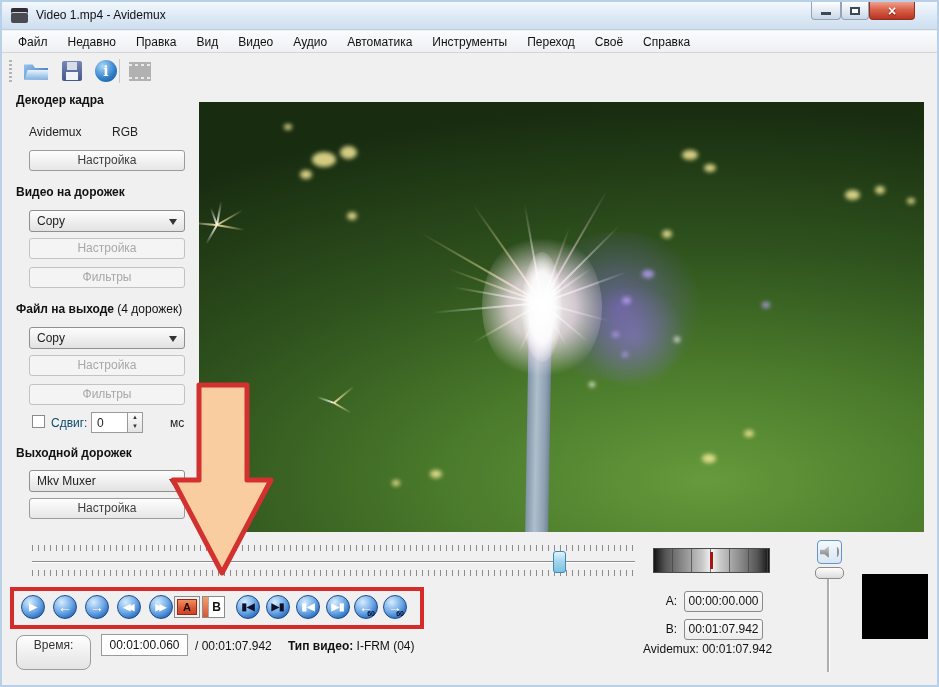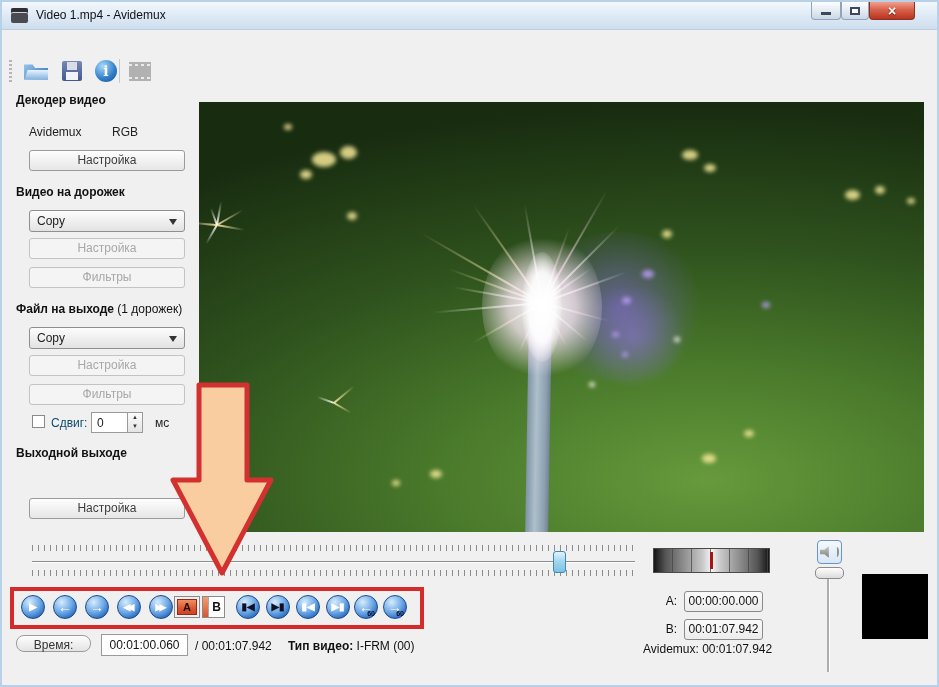--- a/index.html
+++ b/index.html
@@ -137,21 +137,21 @@
   #marker-a .inner { width:100%; height:100%; background:linear-gradient(#f09060,#dd5530 60%,#cc4422); border:1px solid #96281a;
     display:flex; align-items:center; justify-content:center; color:#1c0c08; font-weight:bold; font-size:11px; }
   #marker-b { position:absolute; left:200px; top:594px; width:23px; height:22px; border:1px solid #8a8a8a; background:#fff; display:flex; }
   #marker-b .strip { width:6px; height:100%; background:linear-gradient(#f0a070,#d85530); border-right:1px solid #aaa; }
   #marker-b .letter { flex:1; display:flex; align-items:center; justify-content:center; color:#111; font-weight:bold; font-size:12px; }
 
   #highlight-rect { position:absolute; left:8px; top:585px; width:414px; height:42px; border:4px solid #d62b2b; z-index:40; pointer-events:none; }
   #arrow-overlay { position:absolute; left:0; top:0; width:939px; height:687px; z-index:50; pointer-events:none; }
 
   
-  #time-btn { position:absolute; left:14px; top:633px; width:75px; height:17px; text-align:center; line-height:19px;
+  #time-btn { position:absolute; left:14px; top:633px; width:75px; height:35px; text-align:center; line-height:19px;
     background:linear-gradient(#fefefe,#f0f0f0 50%,#e4e4e6); border:1px solid #9b9b9b; border-radius:8px; color:#333; }
   #time-input { position:absolute; left:99px; top:632px; width:87px; height:22px; border:1px solid #9a9a9a; background:#fff;
     text-align:center; font-family:"Liberation Sans", sans-serif; font-size:12px; color:#111; }
   #time-total { position:absolute; left:193px; top:637px; color:#111; }
   #frame-type { position:absolute; left:286px; top:637px; color:#111; }
   #frame-type b { font-weight:bold; }
   .mk-label { position:absolute; width:30px; text-align:right; color:#111; }
   .mk-field { position:absolute; left:682px; width:79px; height:21px; border:1px solid #8a8a8a; border-radius:3px;
     background:linear-gradient(#fafafa,#ececec); text-align:center; line-height:19px; color:#111; }
   #selection-text { position:absolute; left:641px; top:640px; color:#111; }
@@ -168,61 +168,75 @@
         <div class="glyph-min"></div>
       </div>
     <div class="w-btn" id="btn-max">
         <div class="glyph-max"></div>
       </div>
     <div class="w-btn" id="btn-close">
         <div class="glyph-close">×</div>
       </div>
   </div>
 
+  <div id="menubar">
+    <span class="menu-item">Файл</span>
+    <span class="menu-item">Недавно</span>
+    <span class="menu-item">Правка</span>
+    <span class="menu-item">Вид</span>
+    <span class="menu-item">Видео</span>
+    <span class="menu-item">Аудио</span>
+    <span class="menu-item">Автоматика</span>
+    <span class="menu-item">Инструменты</span>
+    <span class="menu-item">Переход</span>
+    <span class="menu-item">Своё</span>
+    <span class="menu-item">Справка</span>
+  </div>
 
   <div id="toolbar">
     <div id="tb-grip"></div>
     <div class="tb-btn" id="ic-open">
         <div class="folder"></div>
       </div>
     <div class="tb-btn" id="ic-save">
         <div class="floppy"></div>
       </div>
     <div class="tb-btn" id="ic-info">
         <div class="info-circle">i</div>
       </div>
     <div id="tb-sep"></div>
     <div class="tb-btn" id="ic-props">
         <div class="filmprops"></div>
       </div>
   </div>
 
-  <div class="sec-title" style="top:91px;">Декодер видео</div>
+  <div class="sec-title" style="top:91px;">Декодер кадра</div>
   <div class="abs" style="left:27px; top:123px; color:#222;">Avidemux</div>
   <div class="abs" style="left:110px; top:123px; color:#222;">RGB</div>
   <div class="s-btn" style="top:148px;">Настройка</div>
 
   <div class="sec-title" style="top:183px;">Видео на дорожек</div>
   <div class="combo" style="top:208px;">Copy</div>
   <div class="s-btn disabled" style="top:236px;">Настройка</div>
   <div class="s-btn disabled" style="top:265px;">Фильтры</div>
 
-  <div class="sec-title" style="top:300px;"><span>Файл на выходе</span> <span class="sec-sub">(1 дорожек)</span></div>
+  <div class="sec-title" style="top:300px;"><span>Файл на выходе</span> <span class="sec-sub">(4 дорожек)</span></div>
   <div class="combo" style="top:325px;">Copy</div>
   <div class="s-btn disabled" style="top:353px;">Настройка</div>
   <div class="s-btn disabled" style="top:382px;">Фильтры</div>
   <div class="checkbox" style="left:30px; top:413px;"></div>
   <div class="abs" style="left:49px; top:414px; color:#0c4a6e;">Сдвиг:</div>
   <div class="spinbox">
     <span class="spin-val">0</span>
     <span class="spin-arrows">▲<br>▼</span>
   </div>
-  <div class="abs" style="left:153px; top:414px; color:#222;">мс</div>
-
-  <div class="sec-title" style="top:444px;">Выходной выходе</div>
+  <div class="abs" style="left:168px; top:414px; color:#222;">мс</div>
+
+  <div class="sec-title" style="top:444px;">Выходной дорожек</div>
+  <div class="combo" style="top:468px;">Mkv Muxer</div>
   <div class="s-btn" style="top:496px;">Настройка</div>
 
   <div id="video">
     <div id="glow-purple"></div>
     <div id="glow-purple2"></div>
 
     <div class="bokeh bk-y" style="left:113px; top:50px; width:24px; height:15px;"></div>
     <div class="bokeh bk-y" style="left:141px; top:44px; width:17px; height:13px;"></div>
     <div class="bokeh bk-y" style="left:101px; top:68px; width:12px; height:9px;"></div>
     <div class="bokeh bk-y" style="left:85px; top:22px; width:8px; height:6px;"></div>
@@ -346,21 +360,21 @@
 
   <div id="highlight-rect"></div>
 
   <svg id="arrow-overlay" viewBox="0 0 939 687">
     <polygon points="197,383 245,383 245,478 269,478 220,571 171,478 197,478" fill="#f9cda0" stroke="#d23130" stroke-width="5" stroke-linejoin="round"></polygon>
   </svg>
 
   <div id="time-btn">Время:</div>
   <input id="time-input" value="00:01:00.060" style="">
   <div id="time-total">/ 00:01:07.942</div>
-  <div id="frame-type"><b>Тип видео:</b> <span>I-FRM (00)</span></div>
+  <div id="frame-type"><b>Тип видео:</b> <span>I-FRM (04)</span></div>
 
   <div class="mk-label" style="left:645px; top:592px;">A:</div>
   <div class="mk-field" style="top:589px;">00:00:00.000</div>
   <div class="mk-label" style="left:645px; top:620px;">B:</div>
   <div class="mk-field" style="top:617px;">00:01:07.942</div>
   <div id="selection-text">Avidemux: 00:01:07.942</div>
 
 </div>
 
 </body></html>

